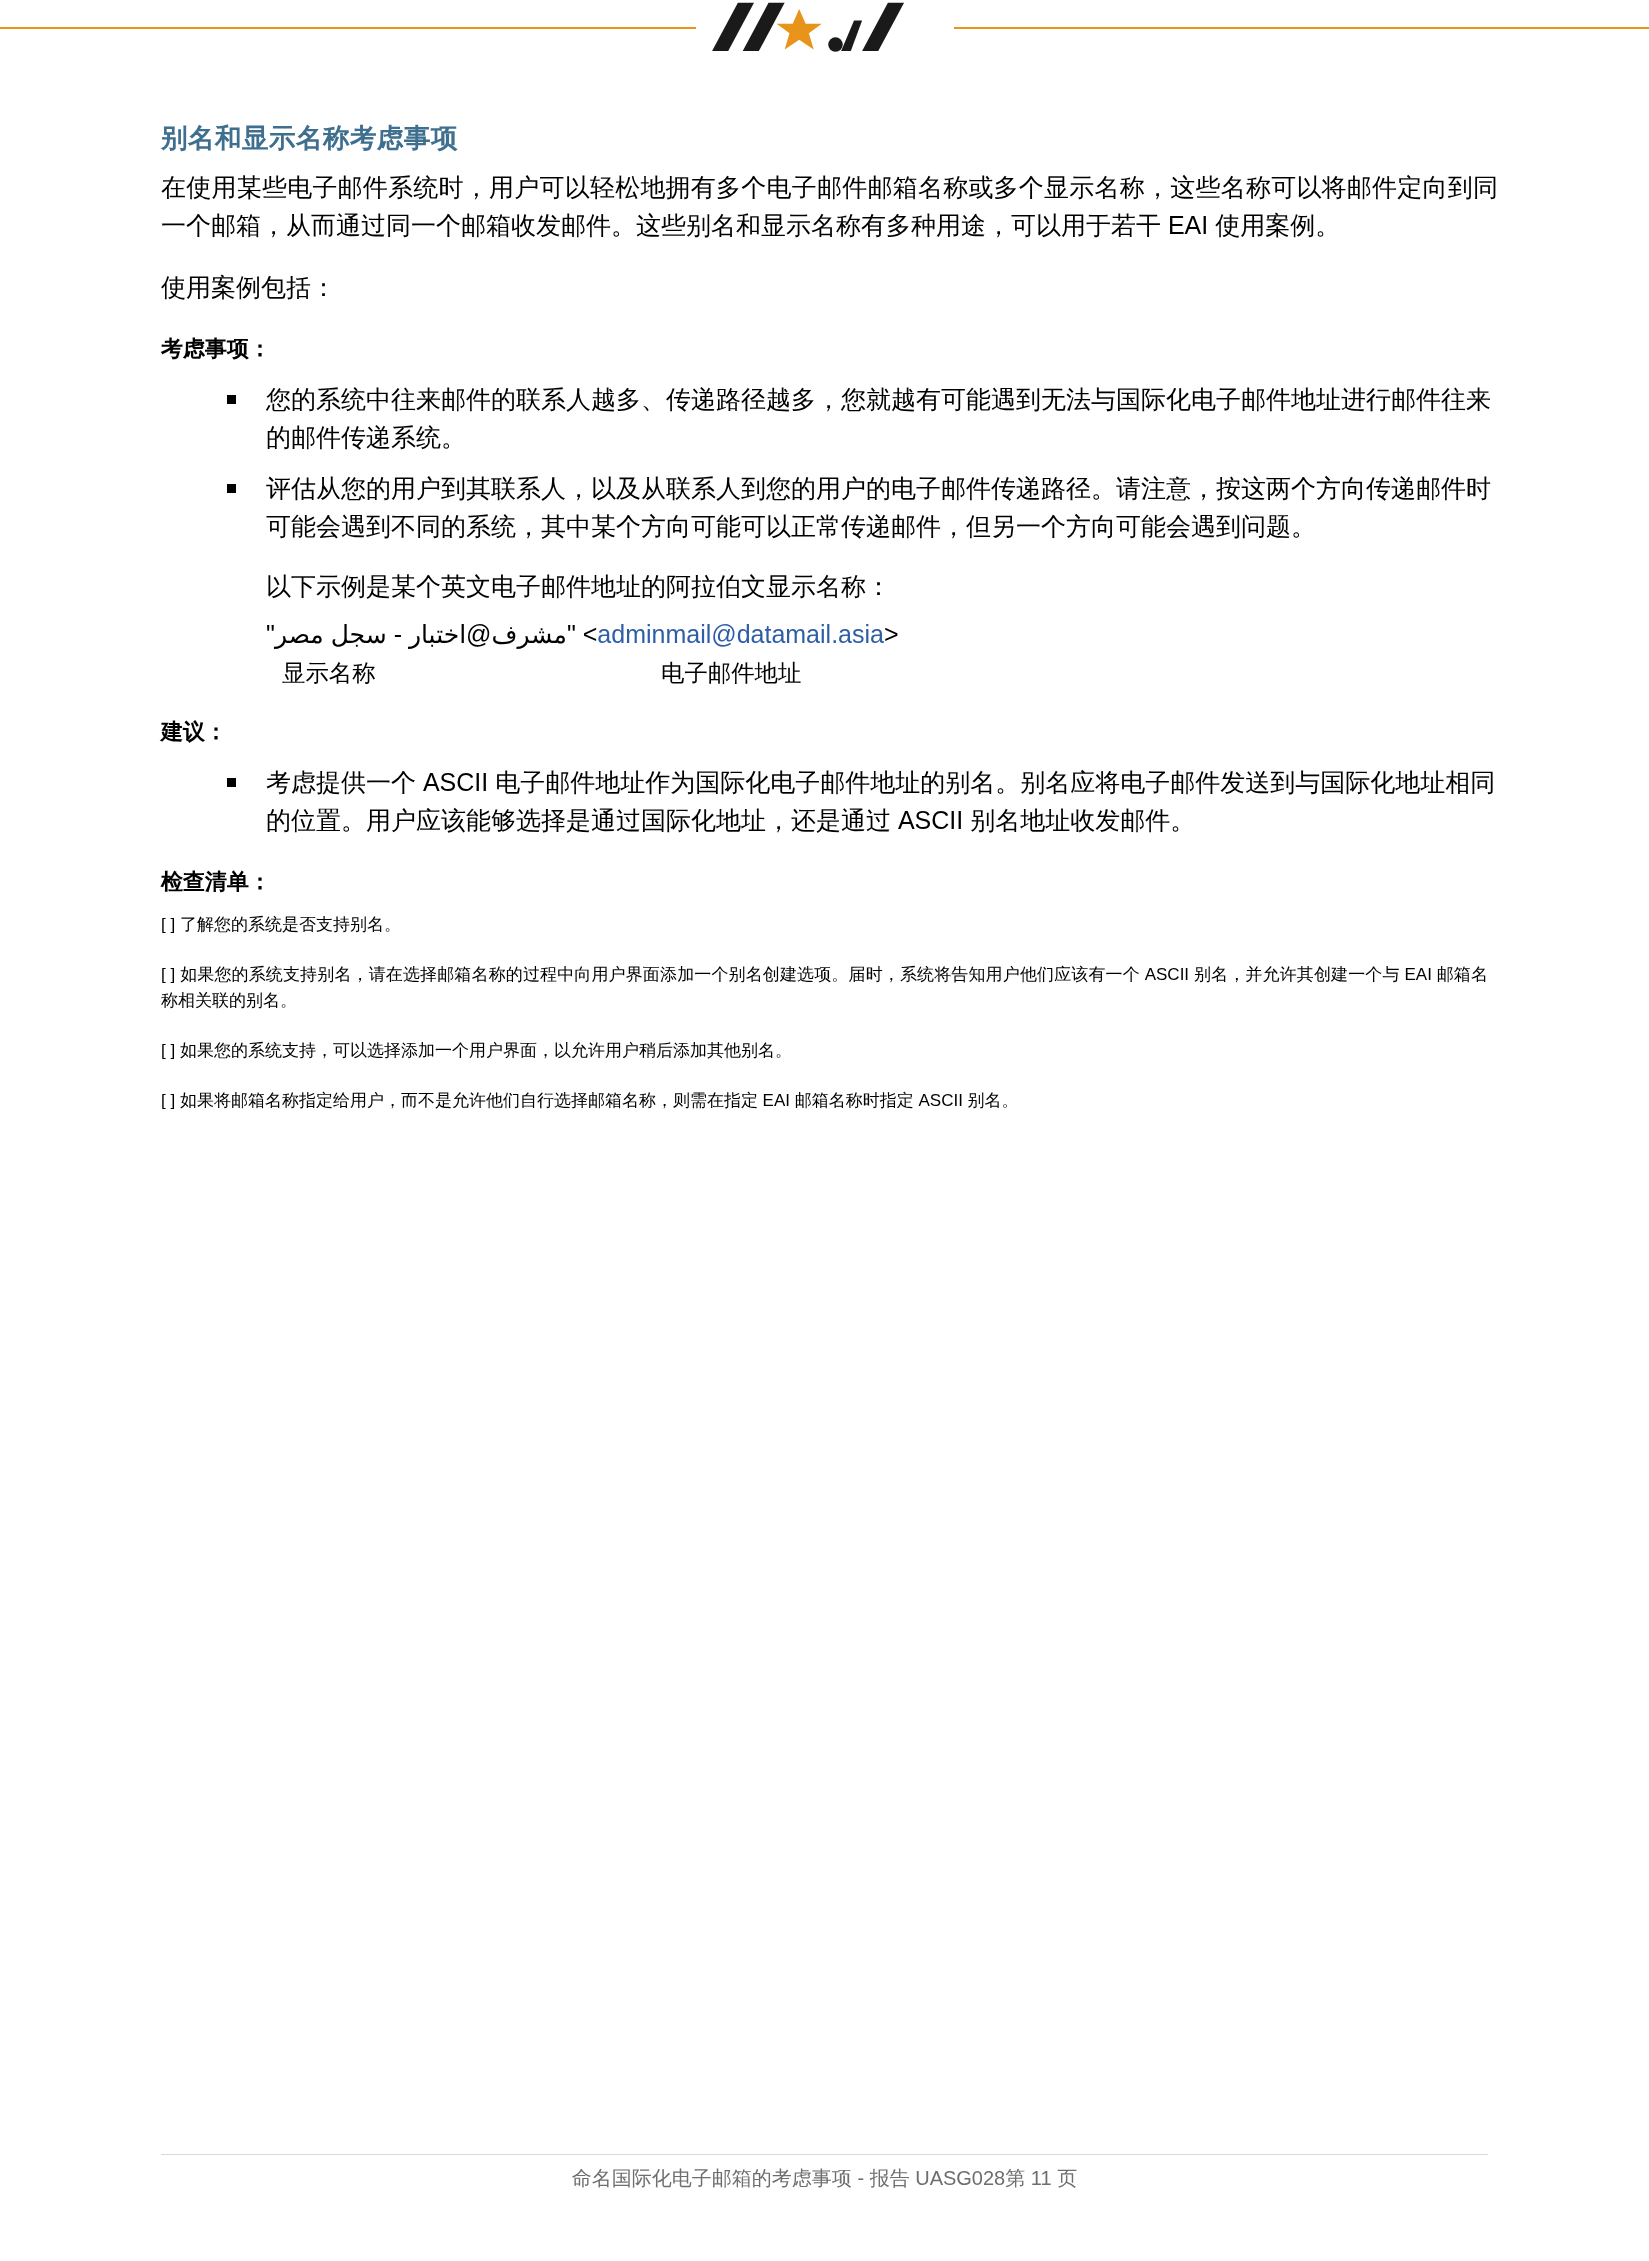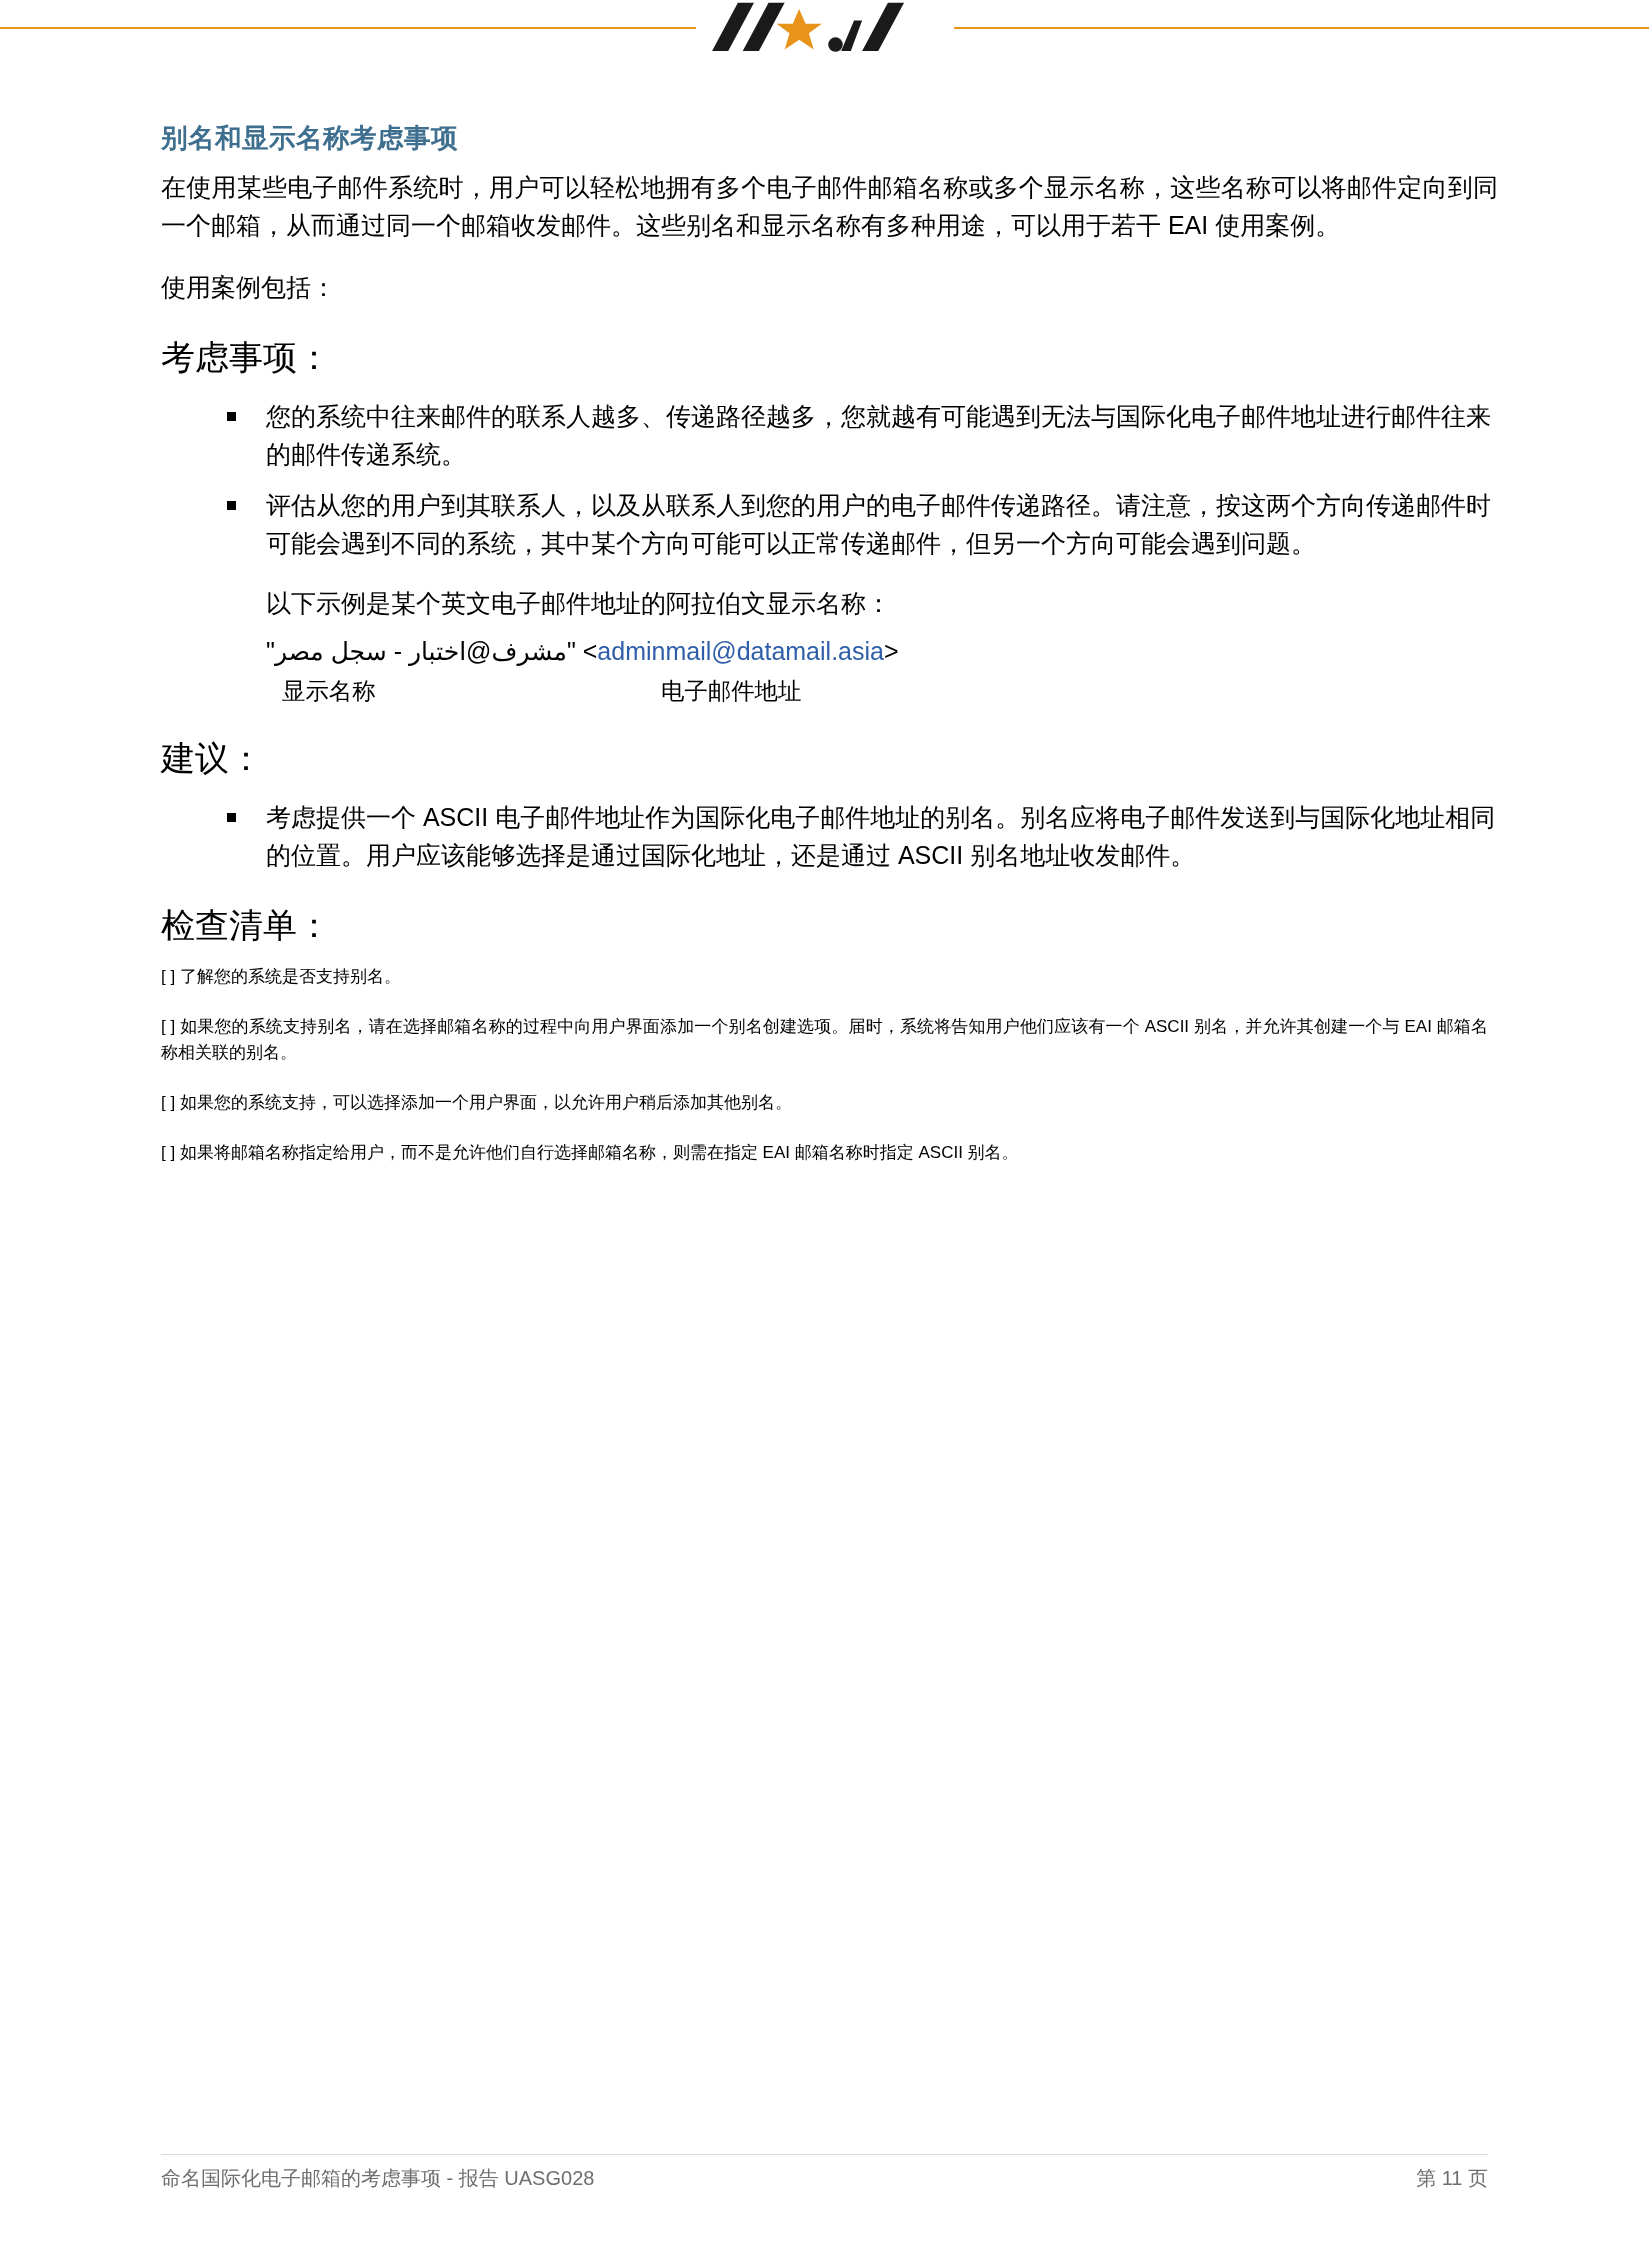--- a/index.html
+++ b/index.html
@@ -67,22 +67,22 @@
   }
   p.body {
     font-size: 25px;
     line-height: 1.52;
     margin: 0 0 24px 0;
     text-align: justify;
     text-justify: inter-ideograph;
   }
   p.tight { margin-bottom: 22px; }
   .bold-head {
-    font-size: 34px;
-    font-weight: normal;
+    font-size: 22px;
+    font-weight: bold;
     margin: 27px 0 14.5px 0;
     line-height: 1.45;
   }
   ul.bullets {
     list-style: none;
     margin: 0 0 21px 0;
     padding: 0;
   }
   ul.bullets > li {
     position: relative;
@@ -141,21 +141,21 @@
   .footer {
     position: absolute;
     left: 161px;
     right: 161px;
     bottom: 63px;
     height: 40px;
     color: #6E6E6E;
     font-size: 20px;
     display: flex;
     align-items: center;
-    justify-content: space-between;
+    justify-content: center;
   }
   .footer-rule {
     position: absolute;
     left: 161px;
     right: 161px;
     bottom: 106px;
     height: 0.8px;
     background: #D9D9D9;
   }
 </style>

